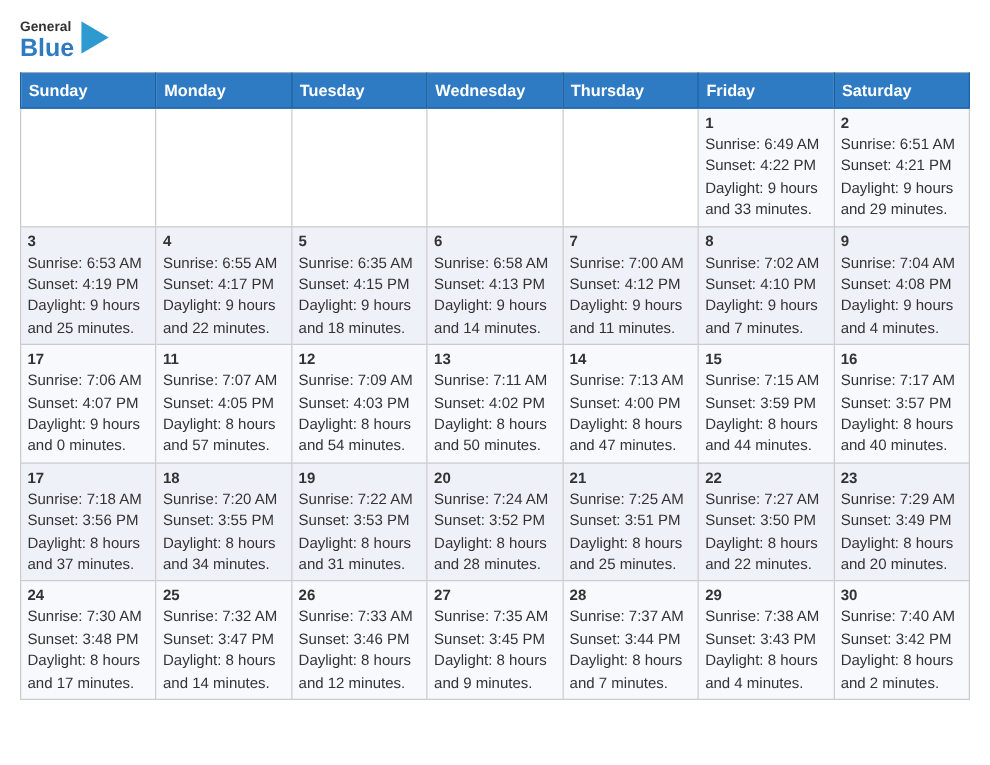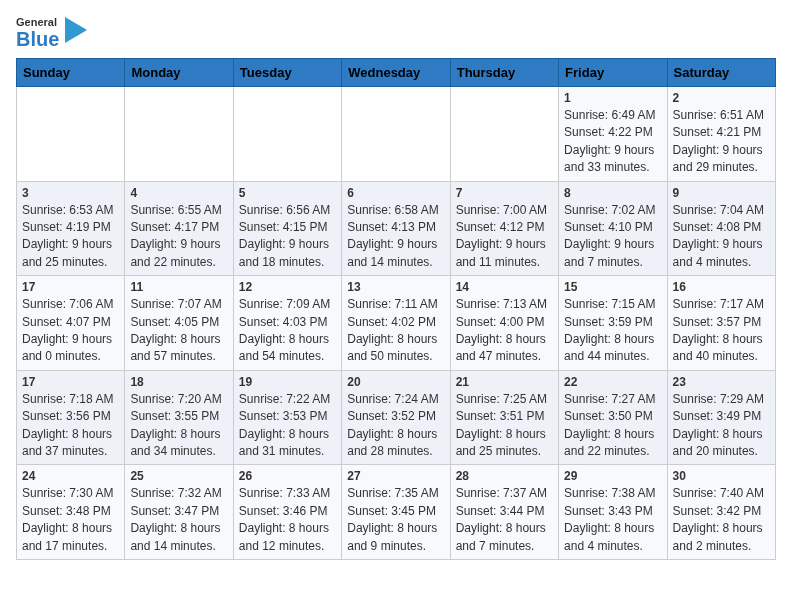--- a/index.html
+++ b/index.html
@@ -31,21 +31,21 @@
       font-size: 15px;
       color: #555;
     }
     .calendar-table {
       width: 100%;
       border-collapse: collapse;
       table-layout: fixed;
     }
     .calendar-table thead tr th {
       background: #2e7bc4;
-      color: #000000;
+      color: #ffffff;
       font-size: 13px;
       font-weight: bold;
       text-align: left;
       padding: 6px 6px;
       border: 1px solid #1a5f9e;
     }
     .calendar-table tbody tr td {
       vertical-align: top;
       border: 1px solid #ccc;
       padding: 4px 5px;
@@ -139,21 +139,21 @@
 Daylight: 9 hours and 25 minutes.</div>
         </td>
         <td>
           <span class="day-number">4</span>
           <div class="day-info" style="white-space: pre-line;">Sunrise: 6:55 AM
 Sunset: 4:17 PM
 Daylight: 9 hours and 22 minutes.</div>
         </td>
         <td>
           <span class="day-number">5</span>
-          <div class="day-info" style="white-space: pre-line;">Sunrise: 6:56 AM
+          <div class="day-info" style="white-space: pre-line;">Sunrise: 6:35 AM
 Sunset: 4:15 PM
 Daylight: 9 hours and 18 minutes.</div>
         </td>
         <td>
           <span class="day-number">6</span>
           <div class="day-info" style="white-space: pre-line;">Sunrise: 6:58 AM
 Sunset: 4:13 PM
 Daylight: 9 hours and 14 minutes.</div>
         </td>
         <td>

